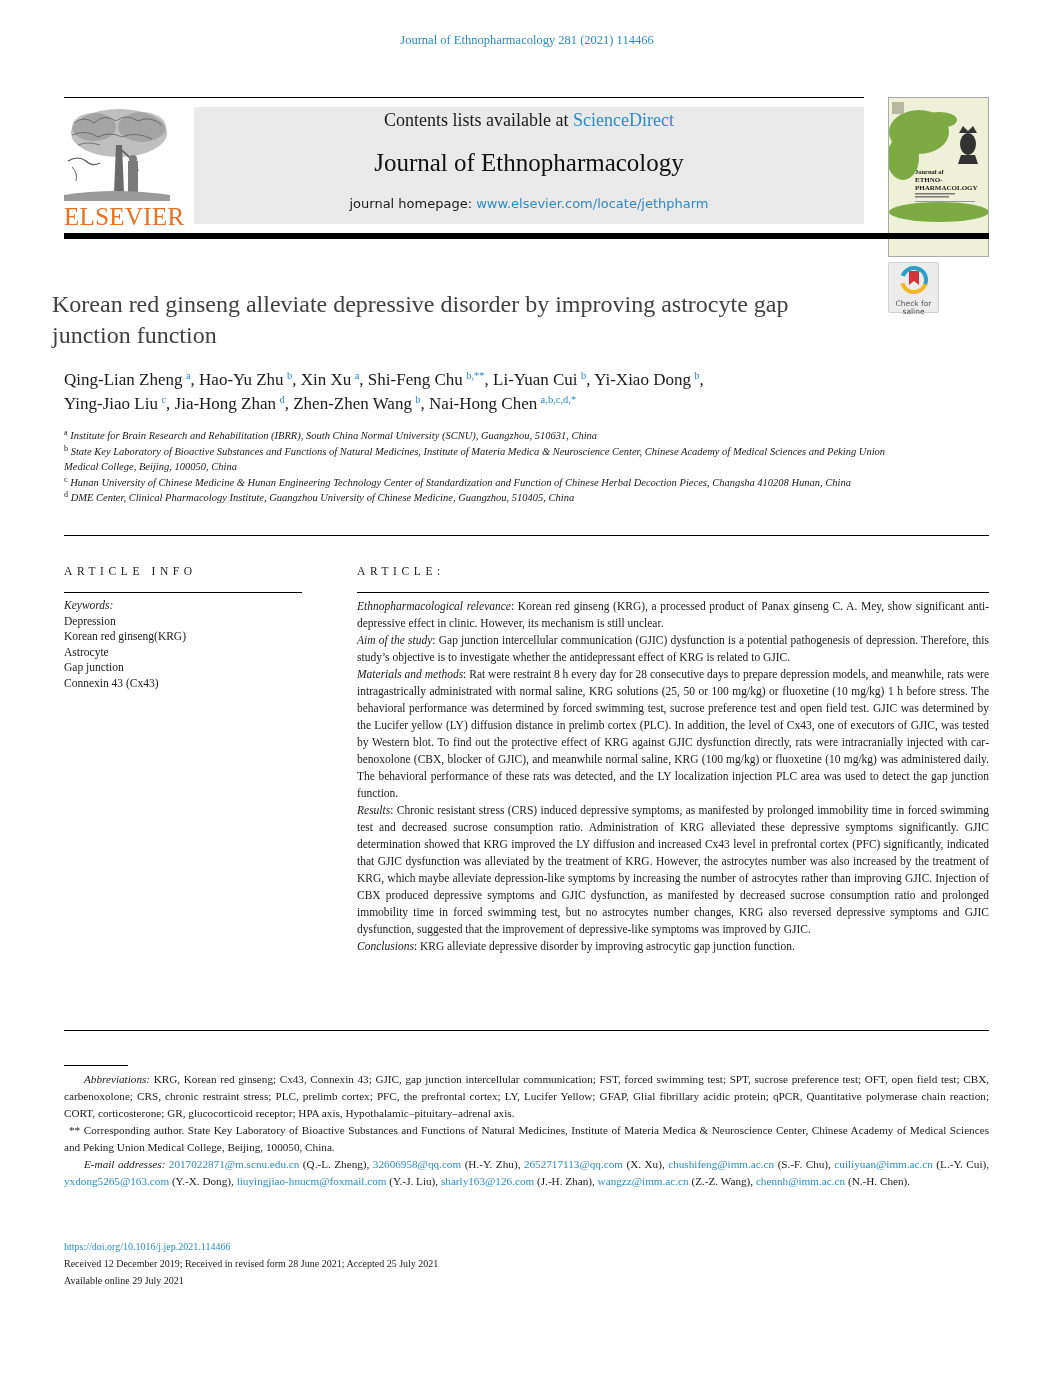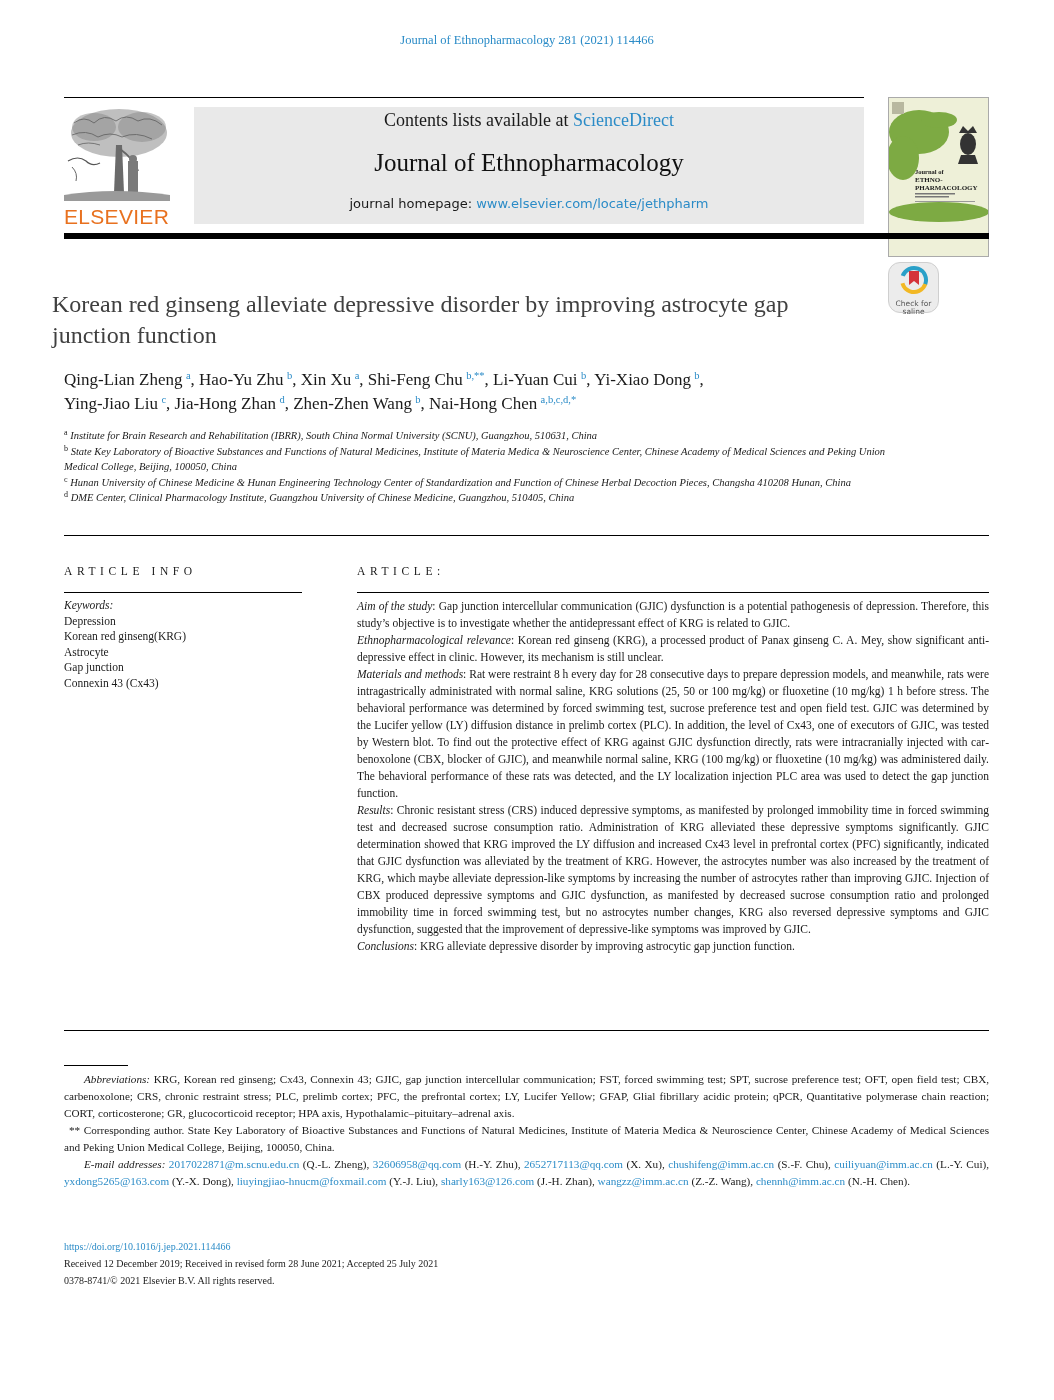--- a/index.html
+++ b/index.html
@@ -8,30 +8,30 @@
   a, .link { color:#2a8bc7; text-decoration:none; }
   .abs { position:absolute; }
 
   
   #running-head { top:33px; left:0; width:1054px; text-align:center; font-size:12.5px; }
 
   
   #rule-top { top:97px; left:64px; width:800px; height:1px; background:#000; }
   #publisher-logo { top:105px; left:64px; width:108px; height:122px; }
   #logo-tree { width:106px; height:96px; }
-  #logo-word { font-size:21px; color:#e8711f; letter-spacing:0.3px; line-height:20px; margin-top:2px; font-family:Liberation Sans, sans-serif; }
+  #logo-word { font-size:25px; color:#e8711f; letter-spacing:0.3px; line-height:20px; margin-top:2px; font-family:Liberation Serif, serif; }
   #masthead-box { top:107px; left:194px; width:670px; height:117px; background:#e9e9e9; text-align:center; }
   #contents-line { margin-top:3px; font-size:18px; }
   #journal-title { margin-top:18px; font-size:25px; color:#111; }
   #homepage-line { margin-top:19px; font-size:13px; font-family:"DejaVu Sans", sans-serif; }
   #journal-cover { top:97px; left:888px; width:101px; height:160px; background:#eef0d8; border:1px solid #aaa; box-sizing:border-box; overflow:hidden; }
   #rule-thick { top:233px; left:64px; width:925px; height:6px; background:#000; }
 
   
-  #check-updates { top:262px; left:888px; width:51px; height:51px; background:#ececec; border:1px solid #cfcfcf; border-radius:12px; box-sizing:border-box; text-align:center; }
+  #check-updates { top:262px; left:888px; width:51px; height:51px; background:#ececec; border:1px solid #cfcfcf; border-radius:2px; box-sizing:border-box; text-align:center; }
   #check-updates-label { font-family:"DejaVu Sans", sans-serif; font-size:7.5px; color:#555; line-height:8px; margin-top:1px; }
 
   
   #article-title { top:289px; left:52px; width:800px; font-size:24px; line-height:31px; color:#404040; }
   #authors { top:368px; left:64px; width:820px; font-size:17px; line-height:24px; }
   #authors sup { color:#2a8bc7; font-size:10.5px; vertical-align:6px; line-height:0; }
 
   #affiliations { top:428px; left:64px; width:830px; font-size:10.5px; font-style:italic; line-height:15.5px; }
   #affiliations sup { font-style:normal; font-size:8px; vertical-align:4px; line-height:0; }
 
@@ -160,33 +160,33 @@
       <div>Korean red ginseng(KRG)</div>
       <div>Astrocyte</div>
       <div>Gap junction</div>
       <div>Connexin 43 (Cx43)</div>
     </div>
 </div>
 
 <div id="abstract-head" class="abs section-head">ARTICLE:</div>
 <div id="abstract-rule" class="abs"></div>
 <div id="abstract" class="abs">
+    <p><span class="lbl">Ethnopharmacological relevance</span>: <span>Korean red ginseng (KRG), a processed product of Panax ginseng C. A. Mey, show significant anti-depressive effect in clinic. However, its mechanism is still unclear.</span></p>
     <p><span class="lbl">Aim of the study</span>: <span>Gap junction intercellular communication (GJIC) dysfunction is a potential pathogenesis of depression. Therefore, this study’s objective is to investigate whether the antidepressant effect of KRG is related to GJIC.</span></p>
-    <p><span class="lbl">Ethnopharmacological relevance</span>: <span>Korean red ginseng (KRG), a processed product of Panax ginseng C. A. Mey, show significant anti-depressive effect in clinic. However, its mechanism is still unclear.</span></p>
     <p><span class="lbl">Materials and methods</span>: <span>Rat were restraint 8 h every day for 28 consecutive days to prepare depression models, and meanwhile, rats were intragastrically administrated with normal saline, KRG solutions (25, 50 or 100 mg/kg) or fluoxetine (10 mg/kg) 1 h before stress. The behavioral performance was determined by forced swimming test, sucrose preference test and open field test. GJIC was determined by the Lucifer yellow (LY) diffusion distance in prelimb cortex (PLC). In addition, the level of Cx43, one of executors of GJIC, was tested by Western blot. To find out the protective effect of KRG against GJIC dysfunction directly, rats were intracranially injected with car­benoxolone (CBX, blocker of GJIC), and meanwhile normal saline, KRG (100 mg/kg) or fluoxetine (10 mg/kg) was administered daily. The behavioral performance of these rats was detected, and the LY localization injection PLC area was used to detect the gap junction function.</span></p>
     <p><span class="lbl">Results</span>: <span>Chronic resistant stress (CRS) induced depressive symptoms, as manifested by prolonged immobility time in forced swimming test and decreased sucrose consumption ratio. Administration of KRG alleviated these depressive symptoms significantly. GJIC determination showed that KRG improved the LY diffusion and increased Cx43 level in prefrontal cortex (PFC) significantly, indicated that GJIC dysfunction was alleviated by the treatment of KRG. However, the astrocytes number was also increased by the treatment of KRG, which maybe alleviate depression-like symptoms by increasing the number of astrocytes rather than improving GJIC. Injection of CBX produced depressive symptoms and GJIC dysfunction, as manifested by decreased sucrose consumption ratio and prolonged immobility time in forced swimming test, but no astrocytes number changes, KRG also reversed depressive symptoms and GJIC dysfunction, suggested that the improvement of depressive-like symp­toms was improved by GJIC.</span></p>
     <p><span class="lbl">Conclusions</span>: <span>KRG alleviate depressive disorder by improving astrocytic gap junction function.</span></p>
   </div>
 
 <div id="rule-bottom" class="abs"></div>
 
 <div id="fn-rule" class="abs"></div>
 <div id="footnotes" class="abs">
   <p class="ind"><span class="lbl">Abbreviations:</span> <span>KRG, Korean red ginseng; Cx43, Connexin 43; GJIC, gap junction intercellular communication; FST, forced swimming test; SPT, sucrose preference test; OFT, open field test; CBX, carbenoxolone; CRS, chronic restraint stress; PLC, prelimb cortex; PFC, the prefrontal cortex; LY, Lucifer Yellow; GFAP, Glial fibrillary acidic protein; qPCR, Quantitative polymerase chain reaction; CORT, corticosterone; GR, glucocorticoid receptor; HPA axis, Hypothalamic–pituitary–adrenal axis.</span></p>
   <p style="text-indent:5px">** Corresponding author. State Key Laboratory of Bioactive Substances and Functions of Natural Medicines, Institute of Materia Medica &amp; Neuroscience Center, Chinese Academy of Medical Sciences and Peking Union Medical College, Beijing, 100050, China.</p>
   <p class="ind" id="emails"><span class="lbl">E-mail addresses:</span> <a class="link">2017022871@m.scnu.edu.cn</a> <span>(Q.-L. Zheng)</span>, <a class="link">32606958@qq.com</a> <span>(H.-Y. Zhu)</span>, <a class="link">2652717113@qq.com</a> <span>(X. Xu)</span>, <a class="link">chushifeng@imm.ac.cn</a> <span>(S.-F. Chu)</span>, <a class="link">cuiliyuan@imm.ac.cn</a> <span>(L.-Y. Cui)</span>, <a class="link">yxdong5265@163.com</a> <span>(Y.-X. Dong)</span>, <a class="link">liuyingjiao-hnucm@foxmail.com</a> <span>(Y.-J. Liu)</span>, <a class="link">sharly163@126.com</a> <span>(J.-H. Zhan)</span>, <a class="link">wangzz@imm.ac.cn</a> <span>(Z.-Z. Wang)</span>, <a class="link">chennh@imm.ac.cn</a> <span>(N.-H. Chen).</span></p>
 </div>
 
 <div id="pub-info" class="abs">
   <div><a class="link">https://doi.org/10.1016/j.jep.2021.114466</a></div>
   <div>Received 12 December 2019; Received in revised form 28 June 2021; Accepted 25 July 2021</div>
-  <div>0378-8741/© 2021 Elsevier B.V. All rights reserved.</div>
+  <div>Available online 29 July 2021</div>
 </div>
 
 </body></html>

